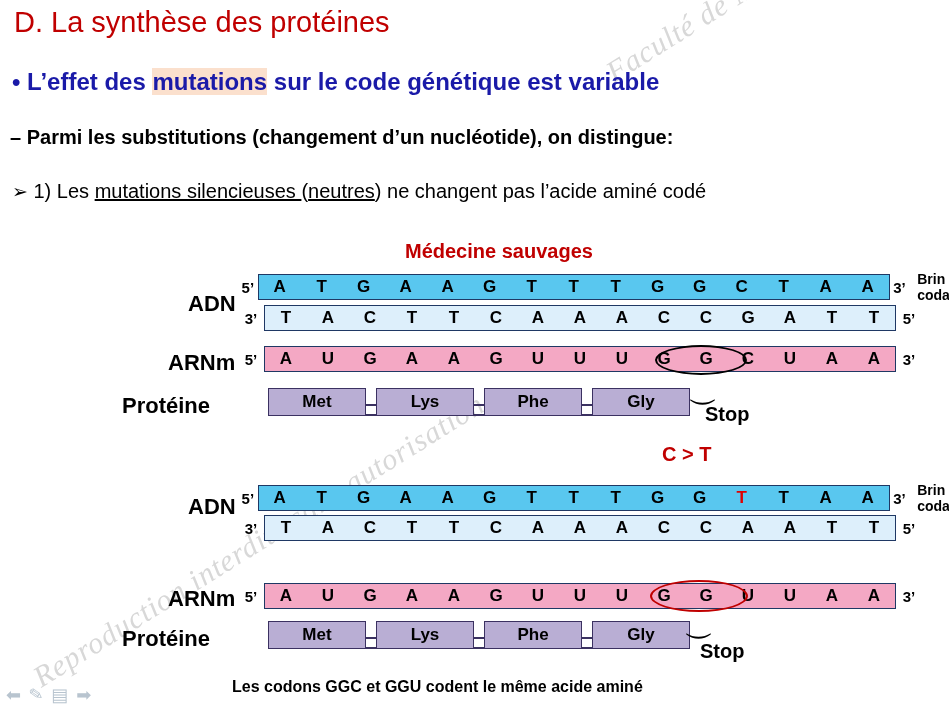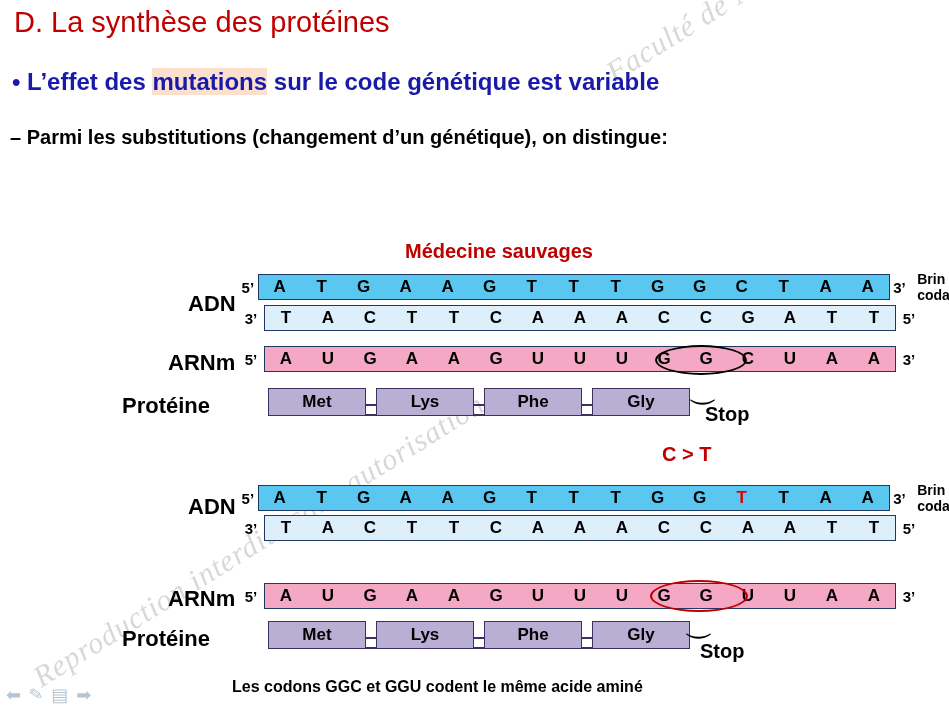--- a/index.html
+++ b/index.html
@@ -223,22 +223,26 @@
 
   <div class="watermark wm1">Faculté de Médecine -</div>
   <div class="watermark wm2">Reproduction interdite sans autorisation</div>
 
   <div class="title">D. La synthèse des protéines</div>
 
   <div class="bullet1">
     <span>• L’effet des </span><span class="hl">mutations</span><span> sur le code génétique est variable</span>
   </div>
 
-  <div class="bullet2">– Parmi les substitutions (changement d’un génétique), on distingue:</div>
-
+  <div class="bullet2">– Parmi les substitutions (changement d’un nucléotide), on distingue:</div>
+
+  <div class="bullet3">
+    <span class="arrow">➢</span>
+    <span>1) Les </span><span class="und">mutations silencieuses </span><span>(</span><span class="und">neutres</span><span>) ne changent pas l’acide aminé codé</span>
+  </div>
 
   <div class="caption-red" style="top:240px; left:405px;">Médecine sauvages</div>
 
   <div class="fig-label" style="top:291px; left:188px;">ADN</div>
 
   <div class="seq-row" style="top:271px; left:238px;">
     <div class="end-label">5’</div>
     <div class="strand dna-top">
       <div class="base">A</div>
       <div class="base">T</div>

